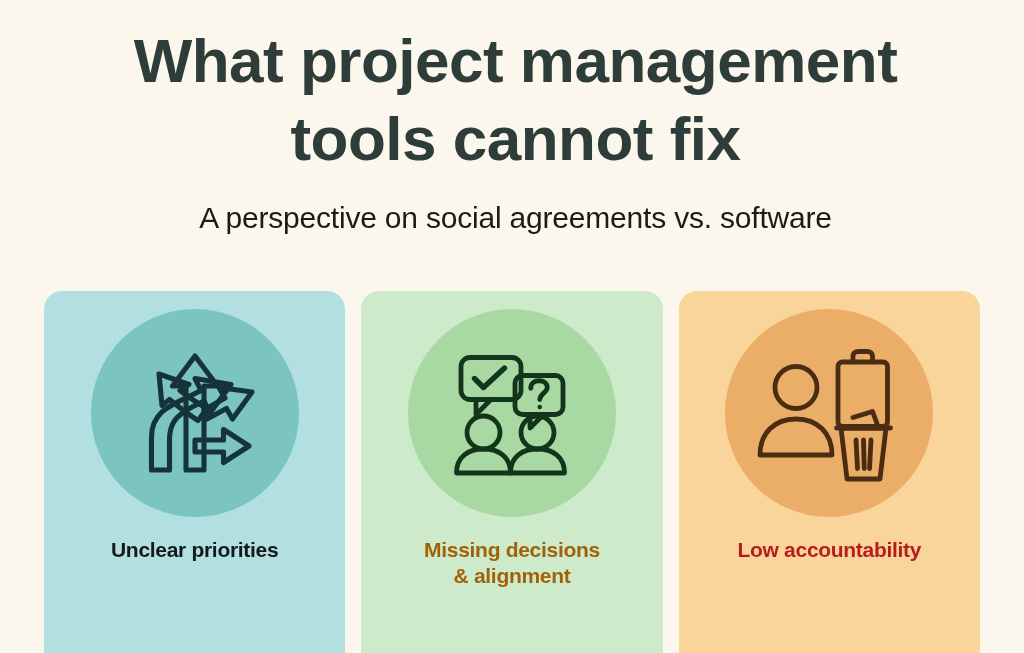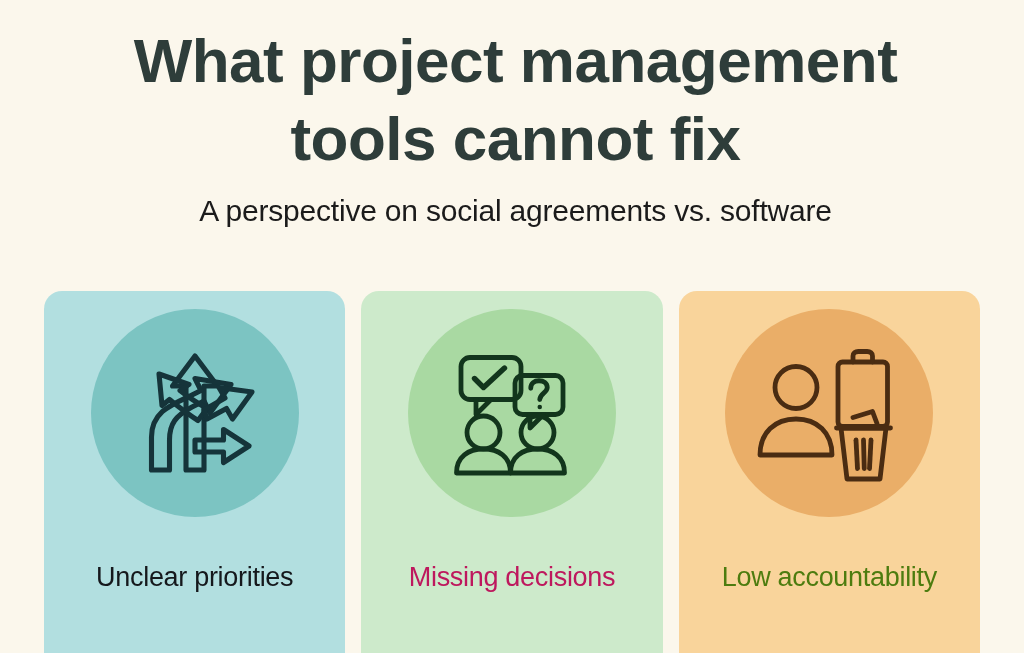--- a/index.html
+++ b/index.html
@@ -37,21 +37,21 @@
     font-size: 62px;
     line-height: 1.25;
     font-weight: 700;
     color: #2e3d3a;
     letter-spacing: -0.5px;
     max-width: 900px;
     margin: 0 auto;
   }
 
   .subtitle {
-    margin-top: 17px;
+    margin-top: 24px;
     font-size: 30px;
     font-weight: 400;
     color: #1b1b1b;
     letter-spacing: -0.2px;
   }
 
   
   .cards-row {
     position: absolute;
     top: 291px;
@@ -87,32 +87,32 @@
     flex: none;
   }
 
   .circle-1 { background: #7cc4c2; }
   .circle-2 { background: #a9d9a2; }
   .circle-3 { background: #eaae68; }
 
   .icon-circle svg { display: block; }
 
   .card-label {
-    margin-top: 44px;
+    margin-top: 20px;
     text-align: center;
-    font-size: 27px;
+    font-size: 21px;
     line-height: 1.25;
-    font-weight: 400;
+    font-weight: 700;
     letter-spacing: -0.3px;
     padding: 0 10px;
   }
 
   .label-1 { color: #15181c; }
-  .label-2 { color: #be185d; }
-  .label-3 { color: #4d7c0f; }
+  .label-2 { color: #a16207; }
+  .label-3 { color: #b91c1c; }
 
   .card-label .line { display: block; }
 </style>
 </head>
 <body>
 
 <div class="poster">
 
   <div class="header-block">
     <h1 class="title">
@@ -159,20 +159,21 @@
 
           <circle cx="31" cy="63" r="11"></circle>
           <path d="M13 90 C13 79 21 74 31 74 C41 74 49 79 49 90 Z"></path>
 
           <circle cx="67" cy="63" r="11"></circle>
           <path d="M49 90 C49 79 57 74 67 74 C77 74 85 79 85 90 Z"></path>
         </svg>
       </div>
       <div class="card-label label-2">
         <span class="line">Missing decisions</span>
+        <span class="line">&amp; alignment</span>
       </div>
     </div>
 
     <div class="card card-3">
       <div class="icon-circle circle-3">
         <svg width="150" height="150" viewBox="0 0 100 100" fill="none" stroke="#4a2c12" stroke-width="3.2" stroke-linecap="round" stroke-linejoin="round">
 
           <circle cx="28" cy="33" r="14"></circle>
 
           <path d="M4 78 C4 63 14 54 28 54 C42 54 52 63 52 78 Z"></path>

